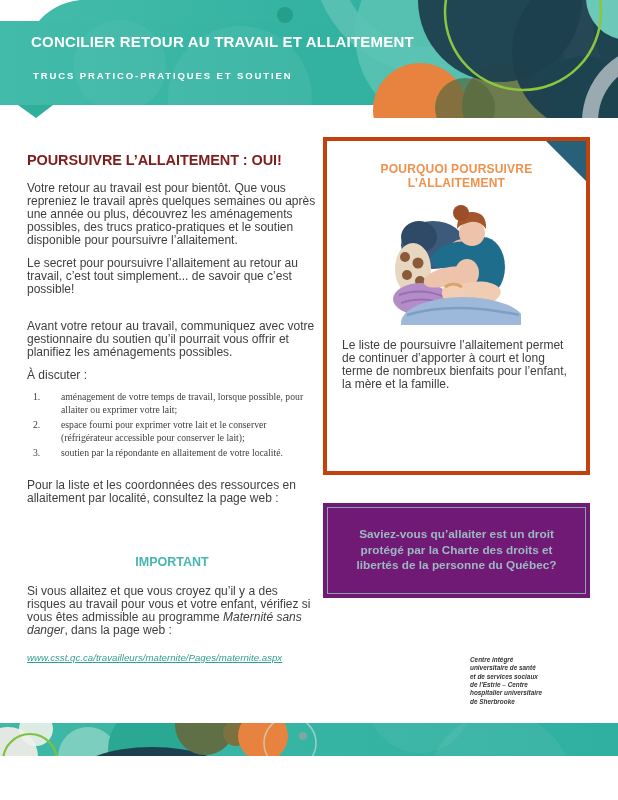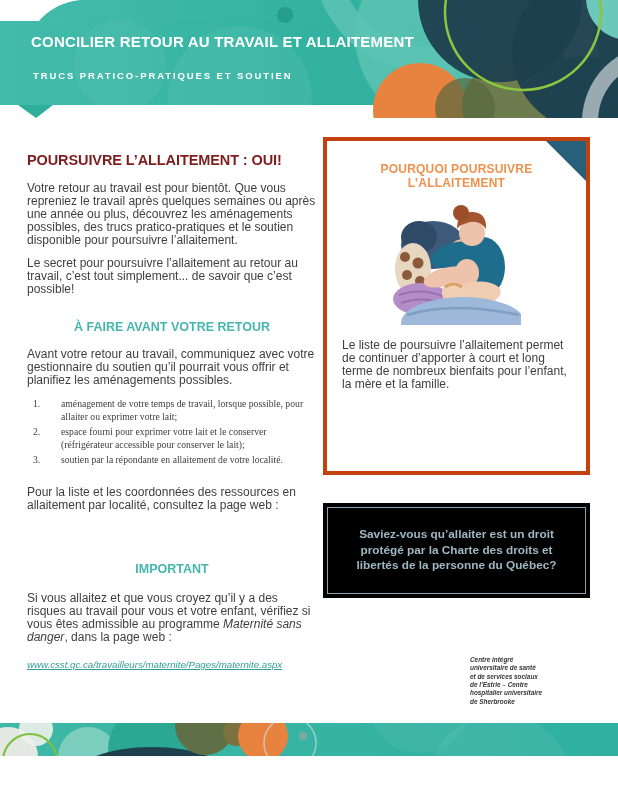--- a/index.html
+++ b/index.html
@@ -59,21 +59,21 @@
     border-top:40px solid #28607a; border-left:40px solid transparent;
   }
   .why-heading {
     margin:21px 12px 0 12px; text-align:center;
     color:#f0914c; font-size:12px; font-weight:bold; letter-spacing:0.2px;
   }
   .photo-wrap { width:128px; margin:13px auto 0 auto; }
   .why-box p { margin:10px 15px 0 15px; }
   .callout {
     position:absolute; left:323px; top:503px; width:267px; height:95px;
-    background:#000000; padding:4px;
+    background:#701a75; padding:4px;
   }
   .callout-inner {
     width:100%; height:100%; border:1px solid #86a3b0;
     display:flex; align-items:center; justify-content:center;
     padding:6px 12px;
   }
   .callout-text {
     color:#9eb8c3; font-size:11.8px; font-weight:bold; line-height:1.34;
     text-align:center;
   }
@@ -127,23 +127,23 @@
   <div class="header-title">CONCILIER RETOUR AU TRAVAIL ET ALLAITEMENT</div>
   <div class="header-subtitle">TRUCS PRATICO-PRATIQUES ET SOUTIEN</div>
 
   <div class="left-col">
 
     <div class="h-orange">POURSUIVRE L’ALLAITEMENT : OUI!</div>
 
     <p>Votre retour au travail est pour bientôt. Que vous repreniez le travail après quelques semaines ou après une année ou plus, découvrez les aménagements possibles, des trucs pratico-pratiques et le soutien disponible pour poursuivre l’allaitement.</p>
     <p class="mb-lg">Le secret pour poursuivre l’allaitement au retour au travail, c’est tout simplement... de savoir que c’est possible!</p>
 
-    <div class="h-teal">À FAIRE AVANT VOTRE RETOUR</div>
 
     <p>Avant votre retour au travail, communiquez avec votre gestionnaire du soutien qu’il pourrait vous offrir et planifiez les aménagements possibles.</p>
+    <p class="discuss">À discuter :</p>
 
     <ol class="todo-list">
       <li>aménagement de votre temps de travail, lorsque possible, pour allaiter ou exprimer votre lait;</li>
       <li>espace fourni pour exprimer votre lait et le conserver (réfrigérateur accessible pour conserver le lait);</li>
       <li>soutien par la répondante en allaitement de votre localité.</li>
     </ol>
 
     <p>Pour la liste et les coordonnées des ressources en allaitement par localité, consultez la page web :</p>
 
 

